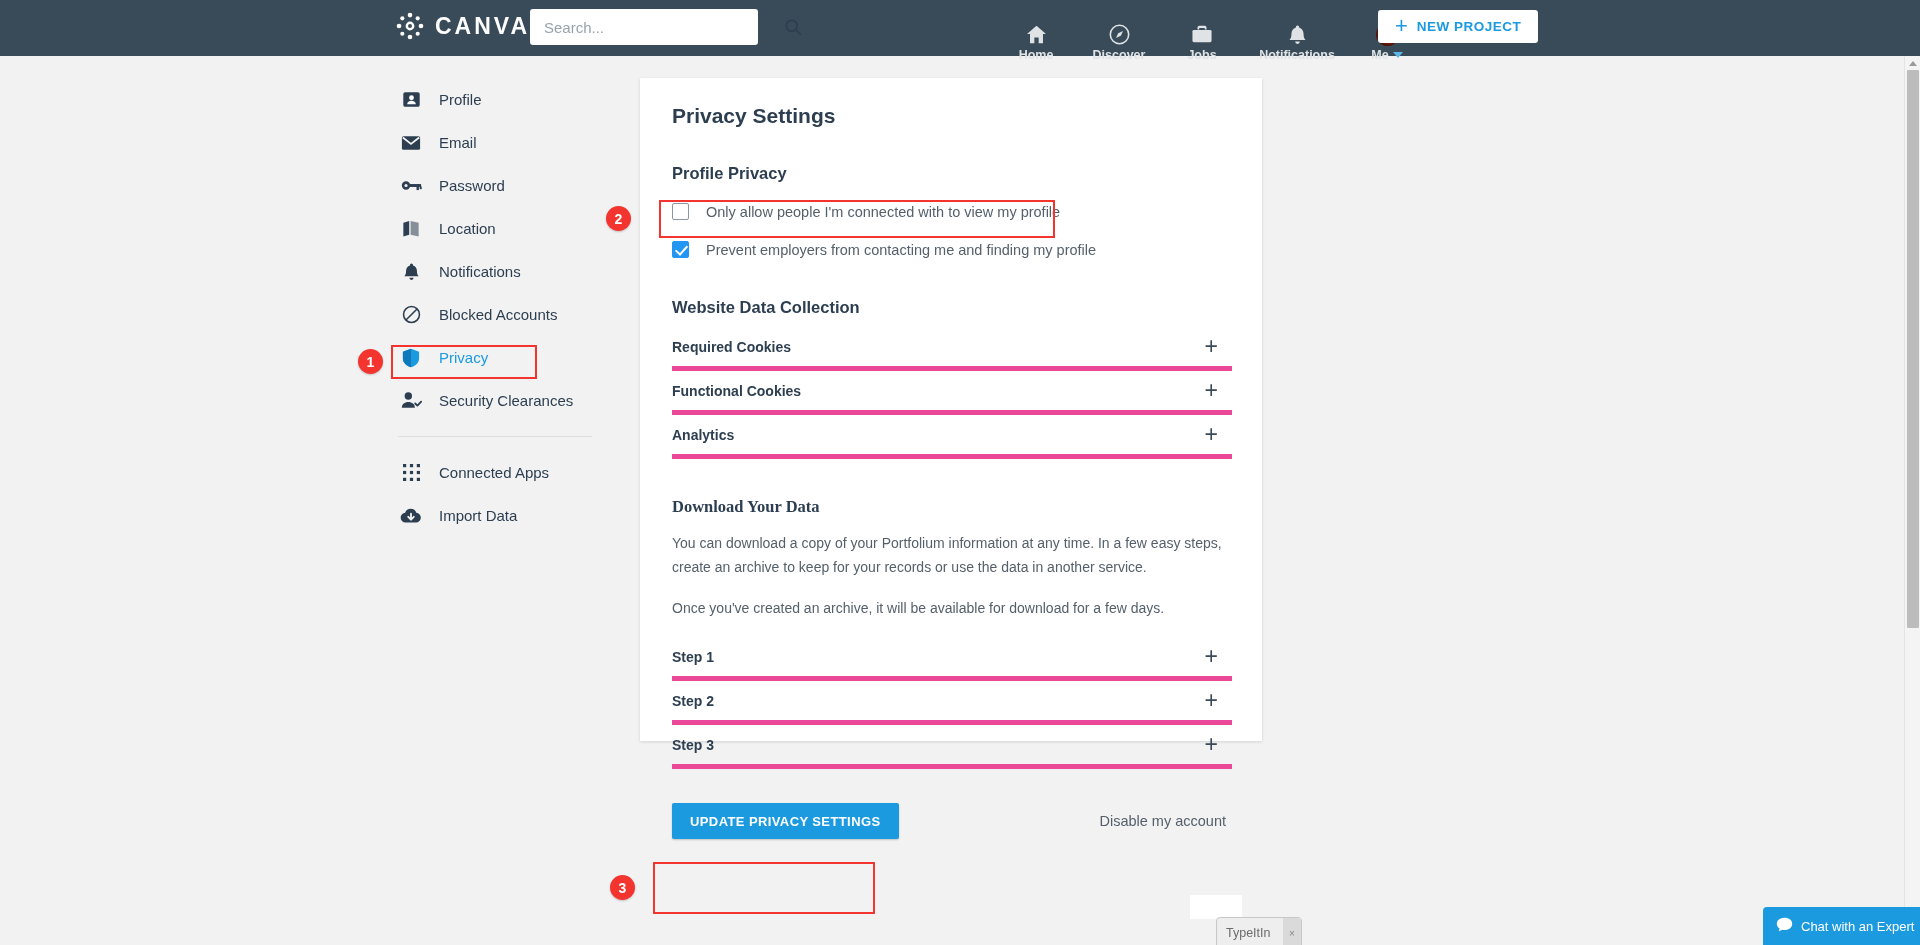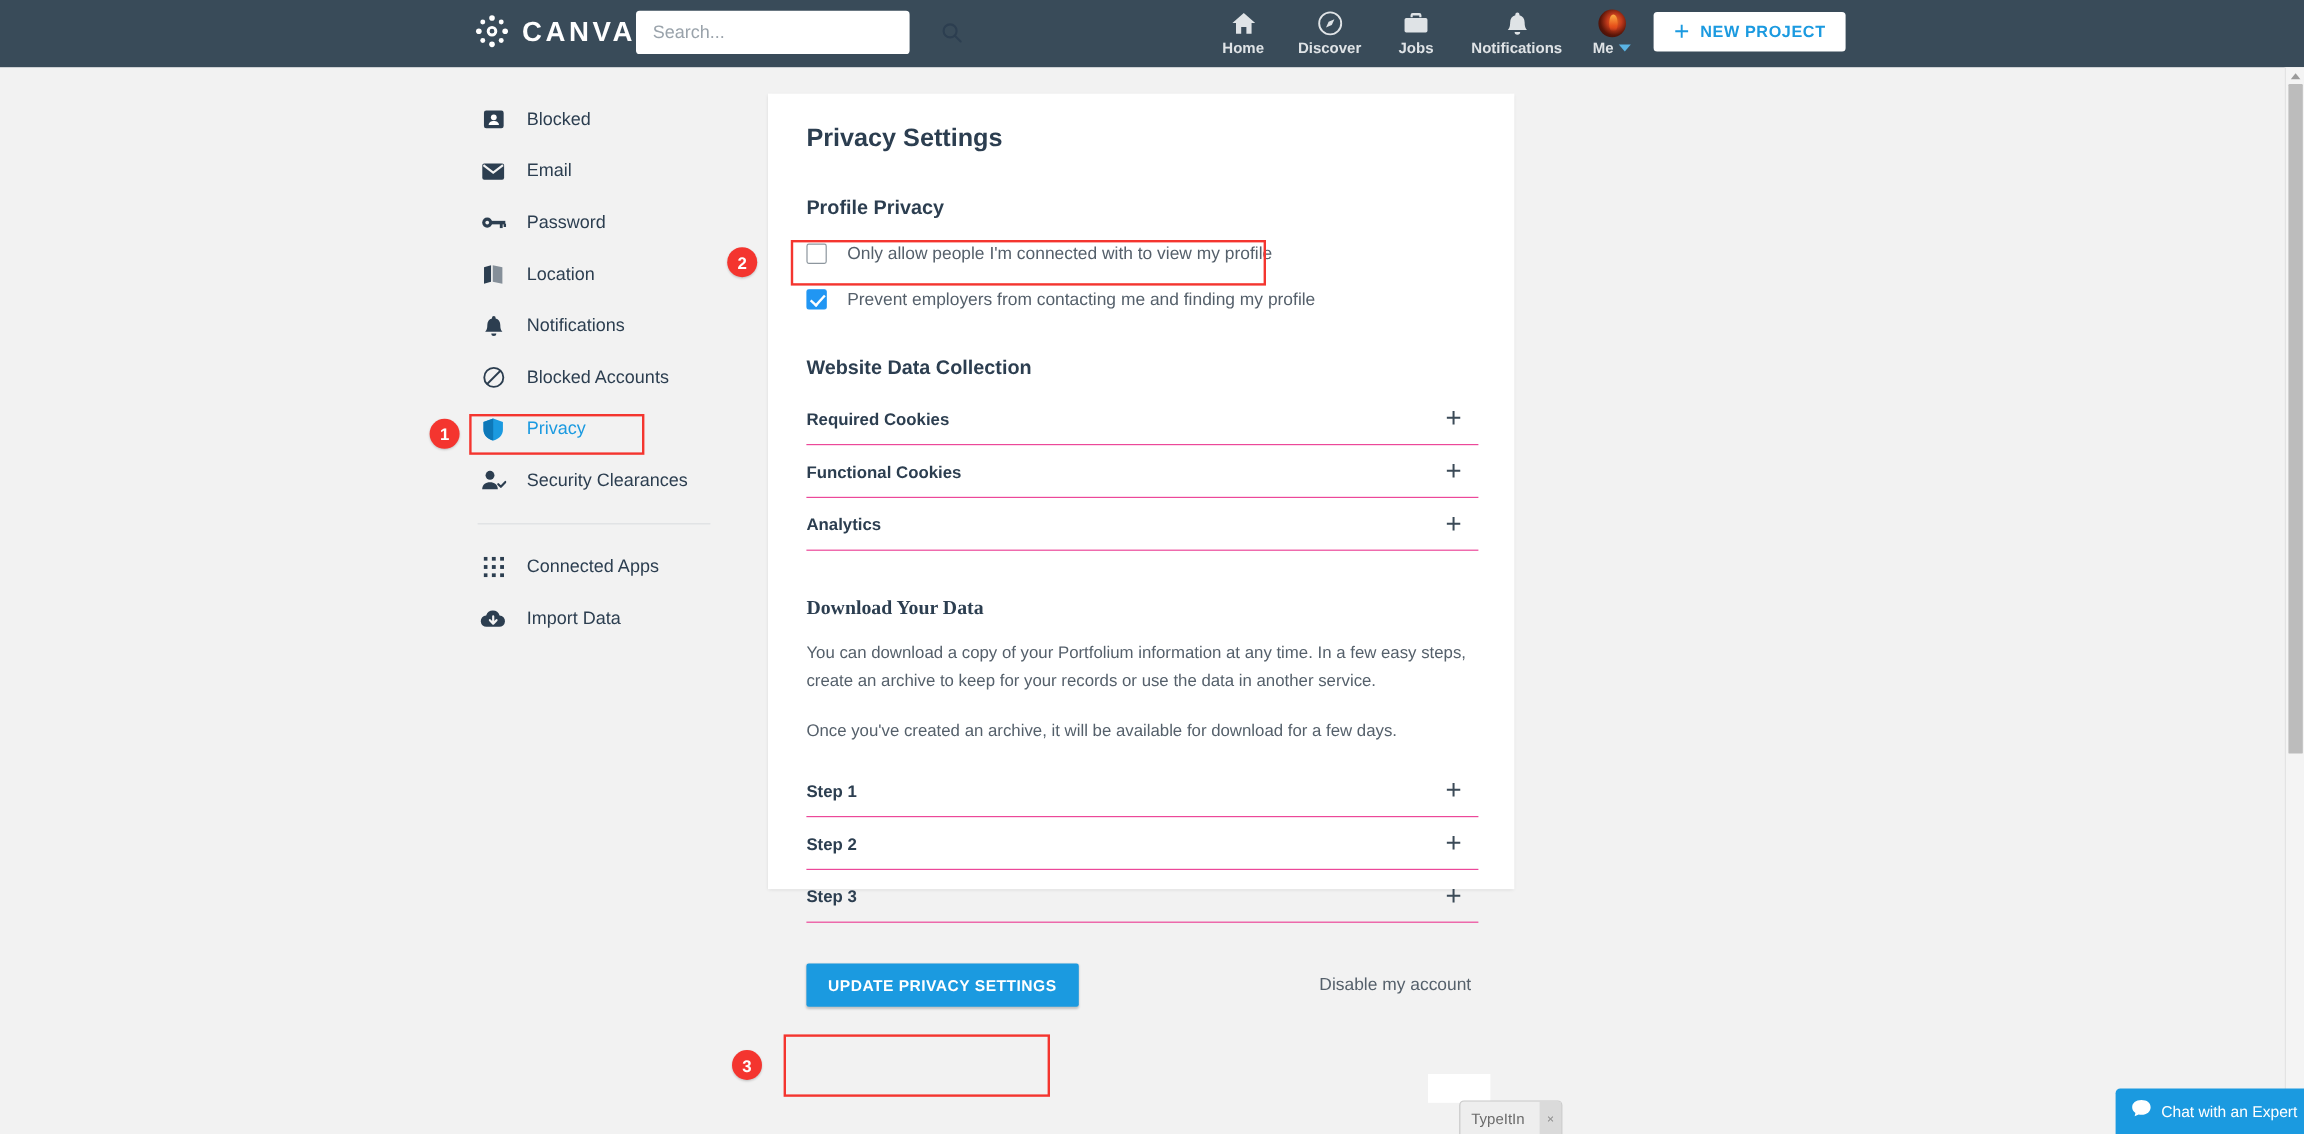--- a/index.html
+++ b/index.html
@@ -37,22 +37,22 @@
   .searchbox input {
     border: none; outline: none; flex: 1;
     font-size: 15px; color: #55606b;
     font-family: "Liberation Sans", sans-serif;
     background: transparent;
   }
   .searchbox input::placeholder { color: #9aa3ab; }
   .search-icon { width: 20px; height: 20px; flex: 0 0 auto; }
 
   .navitems {
-    position: absolute; left: 1000px; top: 3px;
-    display: flex; align-items: center; gap: 0;
+    position: absolute; left: 1000px; top: 18px;
+    display: flex; align-items: center; gap: 11px;
   }
   .navitem {
     width: 72px; display: flex; flex-direction: column;
     align-items: center; gap: 3px; cursor: pointer;
     padding-top: 5px;
   }
   .navitem .ico { height: 22px; display: flex; align-items: center; }
   .navitem .lbl {
     color: #dfe3e6; font-size: 12.5px; font-weight: bold;
     white-space: nowrap;
@@ -148,21 +148,21 @@
     transform: rotate(42deg);
   }
   .check-label { font-size: 14.5px; color: #55606b; }
 
   .sec-title2 {
     font-size: 16.5px; font-weight: bold; color: #2c3e50;
     margin: 40px 0 10px 0;
   }
   .accordion-row {
     display: flex; align-items: center; justify-content: space-between;
-    height: 44px; border-bottom: 1px solid #ec4899; cursor: pointer;
+    height: 44px; border-bottom: 5px solid #ec4899; cursor: pointer;
   }
   .accordion-row:first-of-type { border-top: none; }
   .acc-label { font-size: 14px; font-weight: bold; color: #2c3e50; }
   .acc-plus {
     font-size: 23px; color: #3b4a57; line-height: 1;
     font-weight: 300; padding-right: 14px;
   }
   .body-text {
     font-size: 14px; color: #55606b; line-height: 1.72;
     margin-bottom: 17px;
@@ -338,21 +338,21 @@
 <div class="sidebar">
 
   <div class="side-item">
     <span class="s-ico">
       <svg width="19" height="19" viewBox="0 0 22 22" fill="#2c3e50">
         <rect x="1.5" y="2.5" width="19" height="17" rx="2.2"></rect>
         <circle cx="11" cy="9" r="2.8" fill="#fff"></circle>
         <path d="M6 16.5 c0-2.6 2.3-4 5-4 s5 1.4 5 4 z" fill="#fff"></path>
       </svg>
     </span>
-    <span class="s-lbl">Blocked</span>
+    <span class="s-lbl">Profile</span>
   </div>
 
   <div class="side-item">
     <span class="s-ico">
       <svg width="20" height="16" viewBox="0 0 22 17" fill="#2c3e50">
         <rect x="1" y="1" width="20" height="15" rx="1.8"></rect>
         <path d="M2 2.5 L11 9.5 L20 2.5" fill="none" stroke="#f2f2f2" stroke-width="2"></path>
       </svg>
     </span>
     <span class="s-lbl">Email</span>

